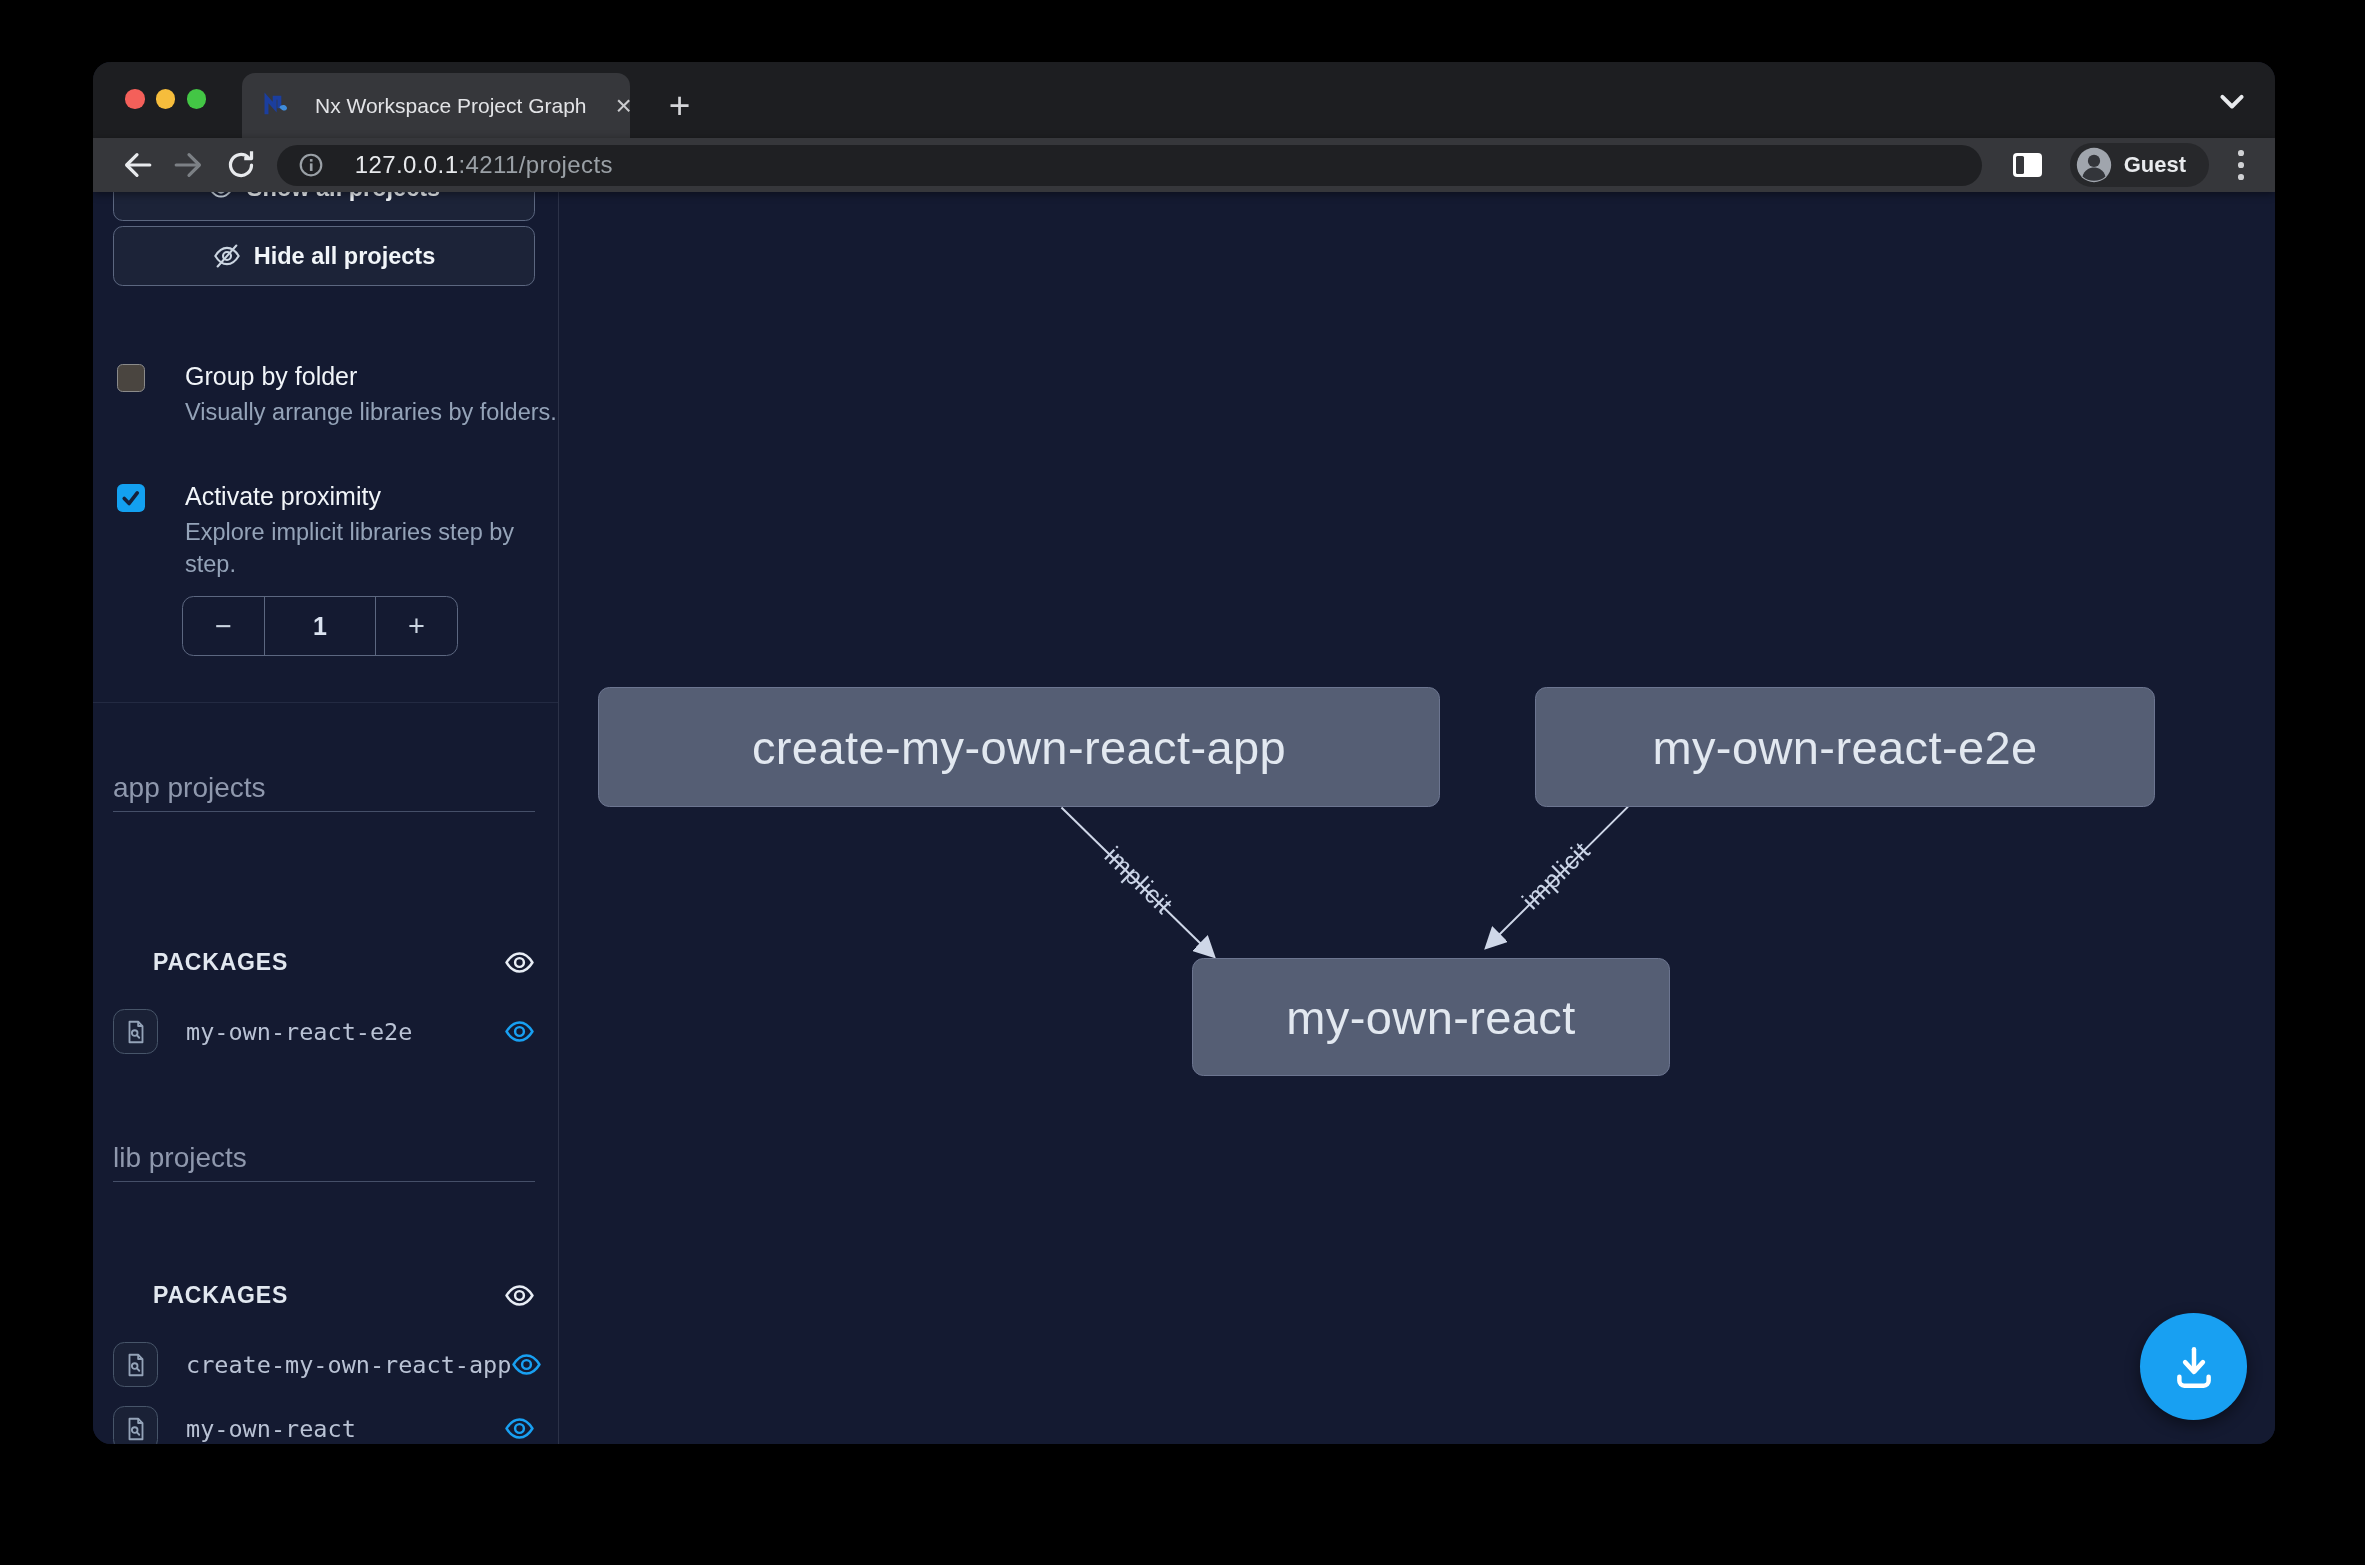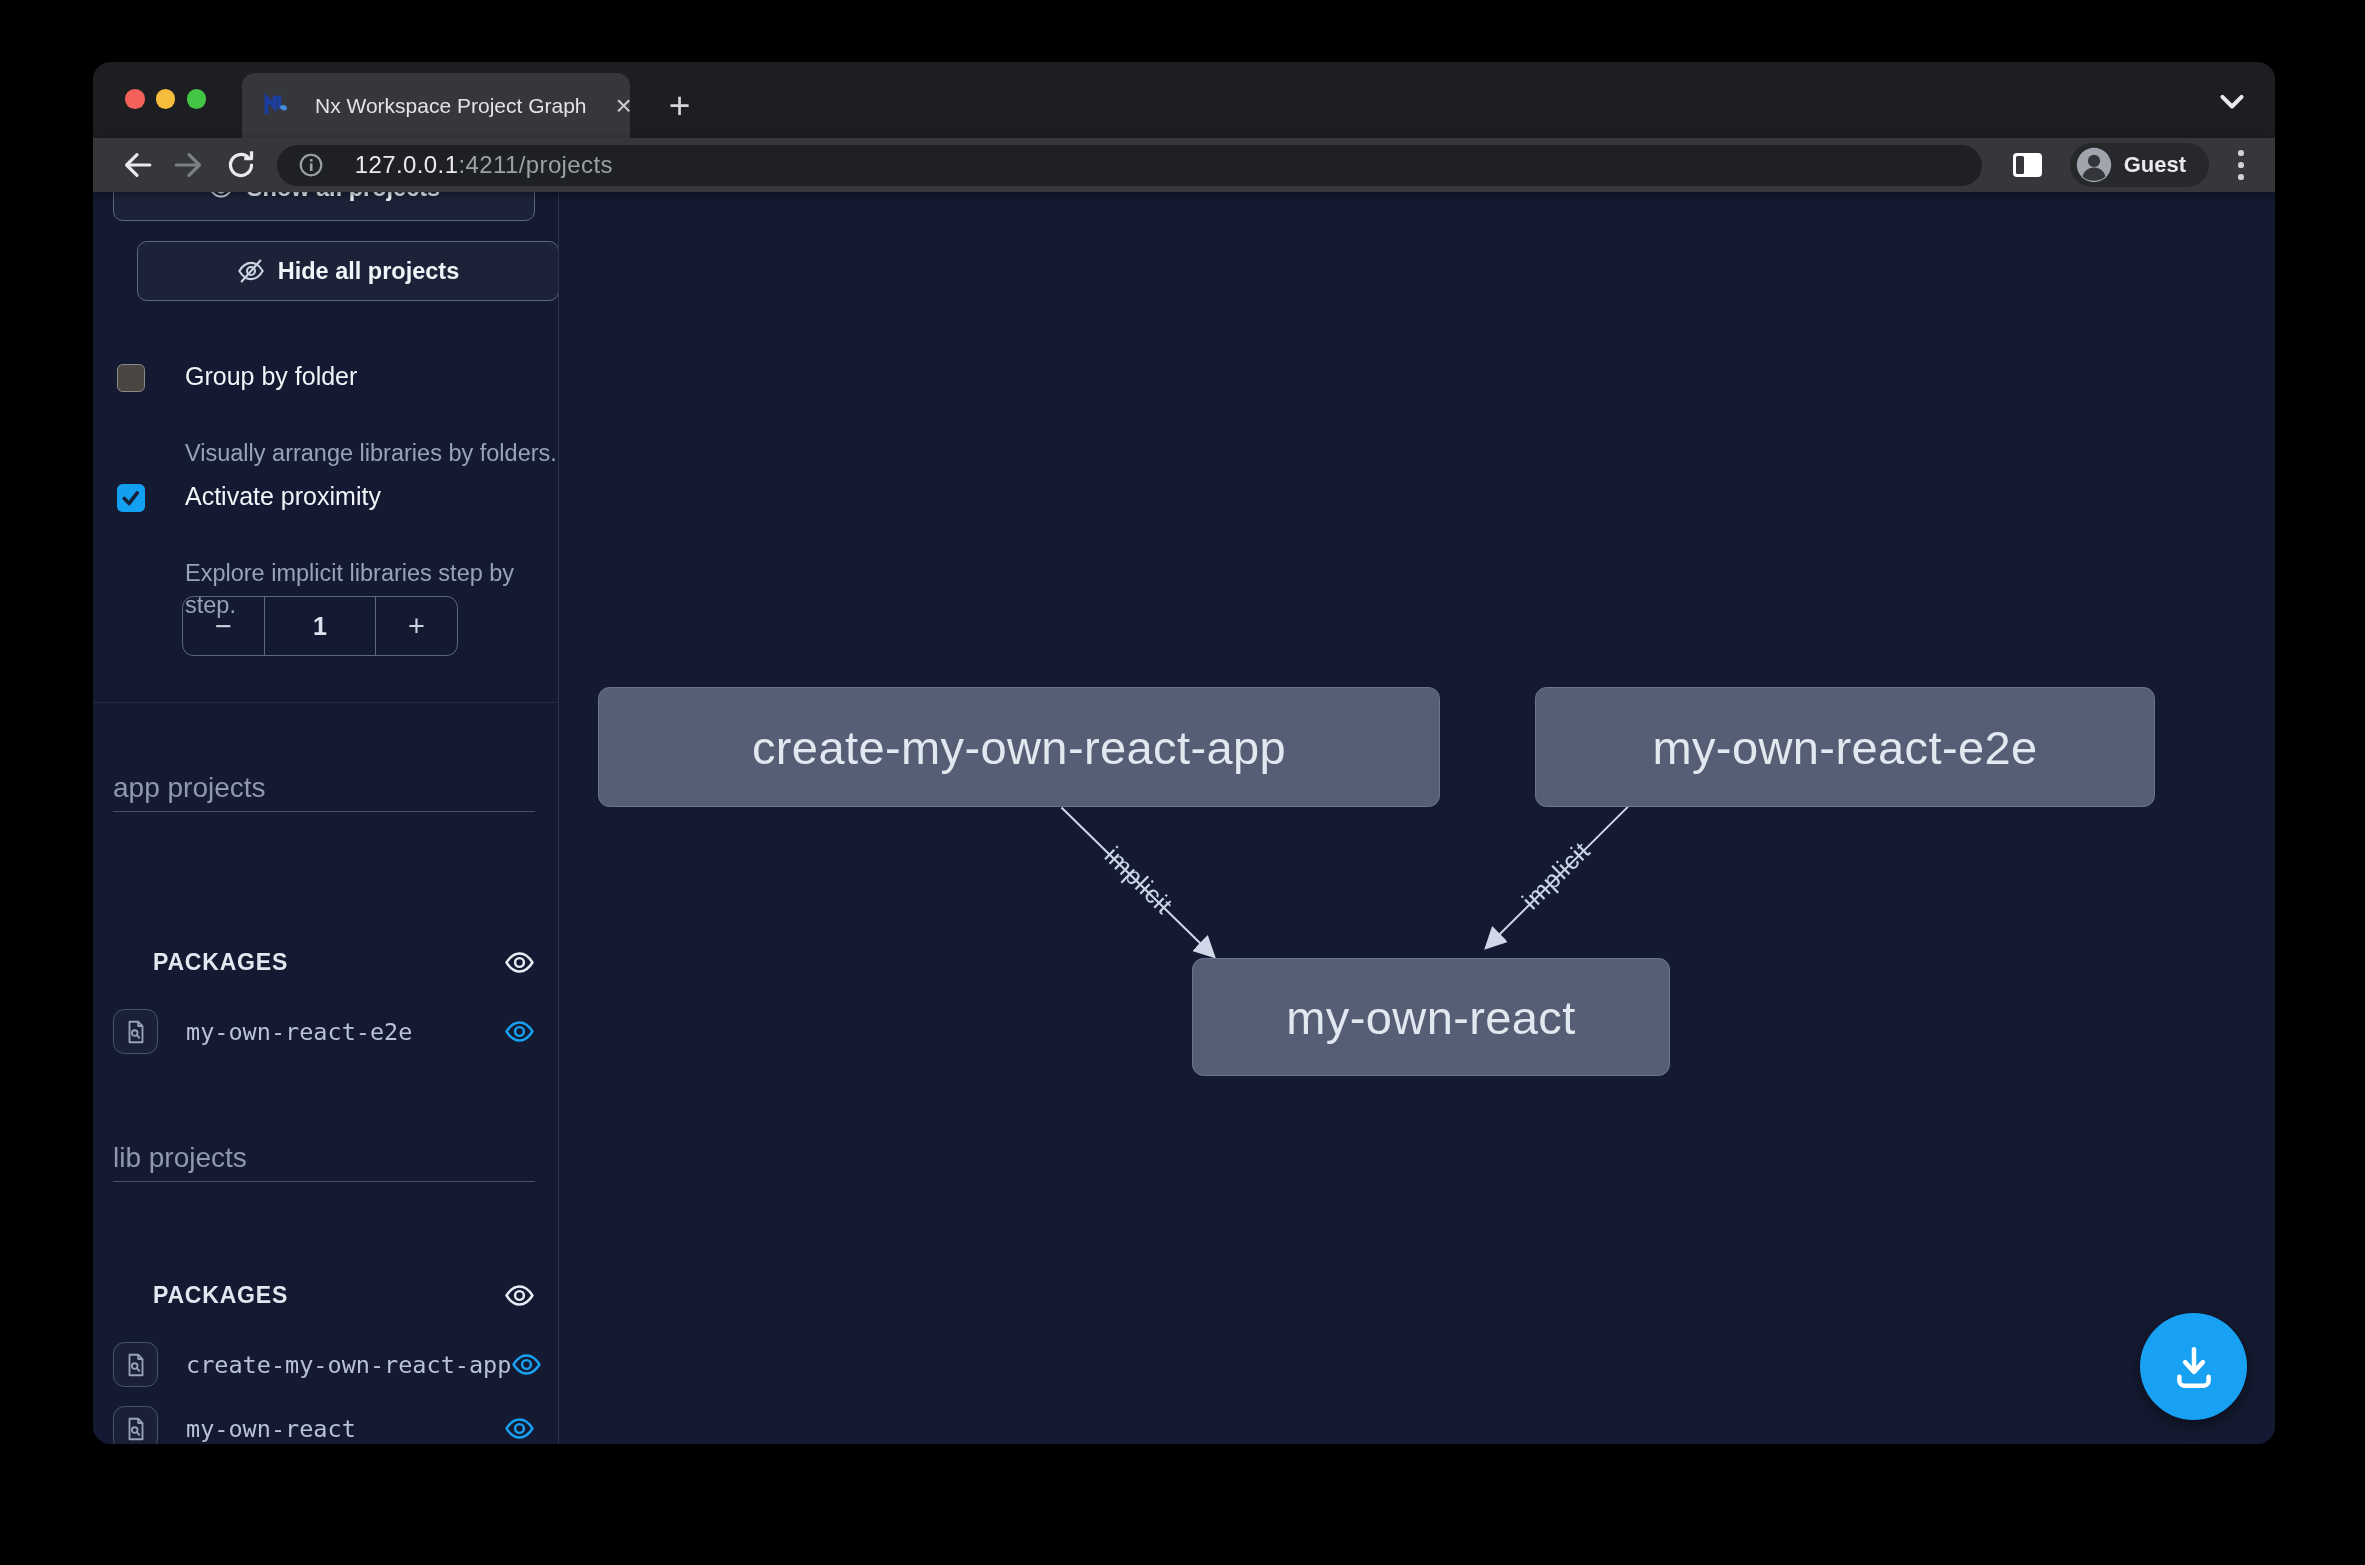--- a/index.html
+++ b/index.html
@@ -45,29 +45,29 @@
   .content { display:flex; height:1252px; position:relative; }
   .sidebar { flex:none; width:466px; background:#141a31; border-right:1.6px solid #2c3248;
              position:relative; overflow:hidden; }
   .canvas { flex:1; position:relative; background:#141a31; overflow:hidden; }
 
   
   .side-btn { position:absolute; left:20px; width:422px; height:60px; border:1.6px solid #5c6780;
               border-radius:9.7px; background:#1c2338; display:flex; align-items:center; justify-content:center;
               gap:13px; color:#f1f5f9; font-size:23.5px; font-weight:700; }
   .btn-showall { top:-36px; height:65px; }
-  .btn-hideall { top:49px;margin-left:24px; }
+  .btn-hideall { top:34px; }
 
   .opt { position:absolute; left:24px; }
   .opt-box { position:absolute; width:28px; height:28px; border-radius:5.7px; }
   .box-unchecked { background:#4a4540; border:1.6px solid #8b8b8b; }
   .box-checked { background:#13a0f0; display:flex; align-items:center; justify-content:center; }
   .box-checked svg { width:19.5px; height:19.5px; }
   .opt-label { position:absolute; left:68px; top:-2.4px; font-size:25px; font-weight:400; color:#f1f5f9; white-space:nowrap; }
-  .opt-desc { position:absolute; left:68px; top:32px; width:373px; font-size:23.5px; line-height:32px; color:#94a3b8;margin-top:41px; }
+  .opt-desc { position:absolute; left:68px; top:32px; width:373px; font-size:23.5px; line-height:32px; color:#94a3b8; }
 
   .stepper { position:absolute; left:89px; top:404px; width:276px; height:60px; border:1.6px solid #5c6780;
              border-radius:11.4px; display:flex; overflow:hidden; }
   .step-btn { width:81px; display:flex; align-items:center; justify-content:center; color:#cbd5e1; font-size:29px; }
   .step-val { flex:1; display:flex; align-items:center; justify-content:center; color:#dbe3f0;
               font-size:25px; font-weight:700; border-left:1.6px solid #5c6780; border-right:1.6px solid #5c6780; }
   .panel-sep { position:absolute; left:0; right:0; top:510px; border-bottom:1.6px solid #232a42; }
 
   .side-heading { position:absolute; left:20px; width:422px; font-size:28px; color:#8f98ad;
                   padding-bottom:7px; border-bottom:1.6px solid #454f68; }

